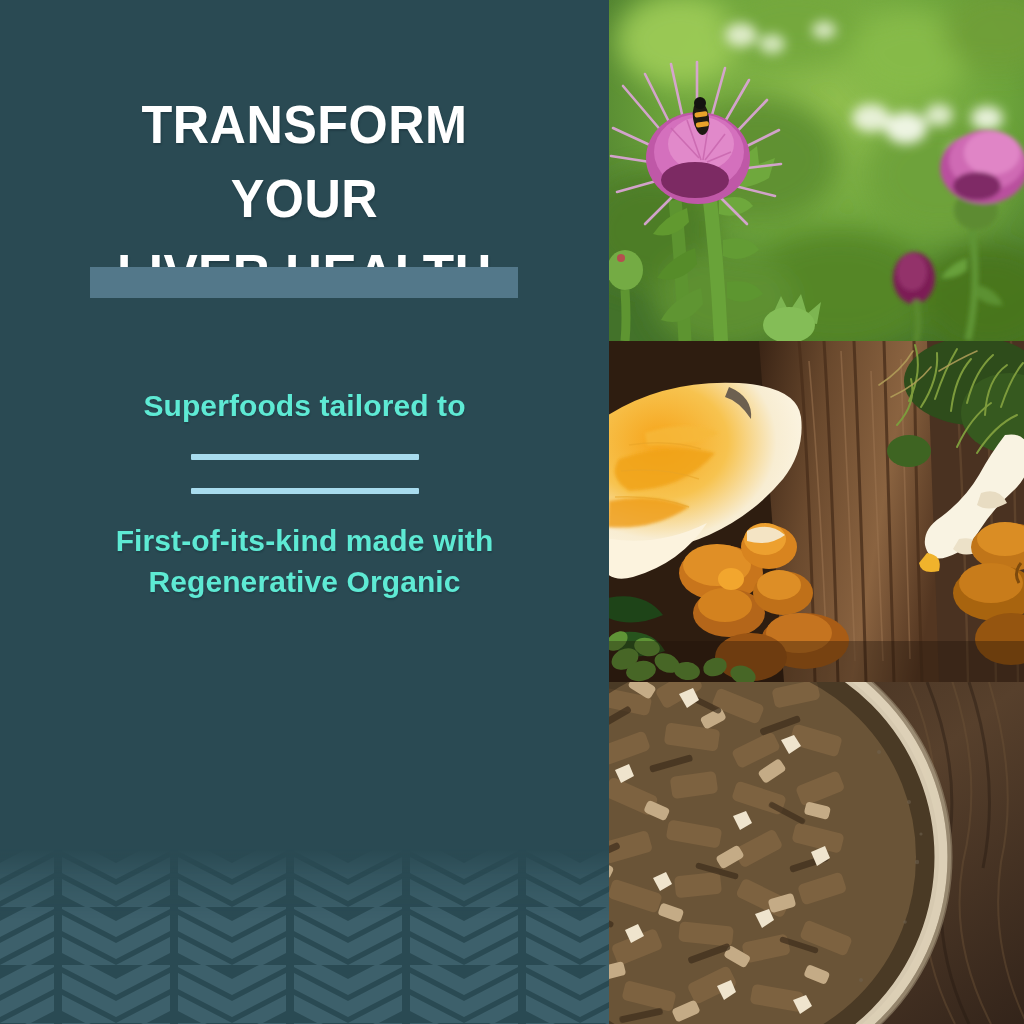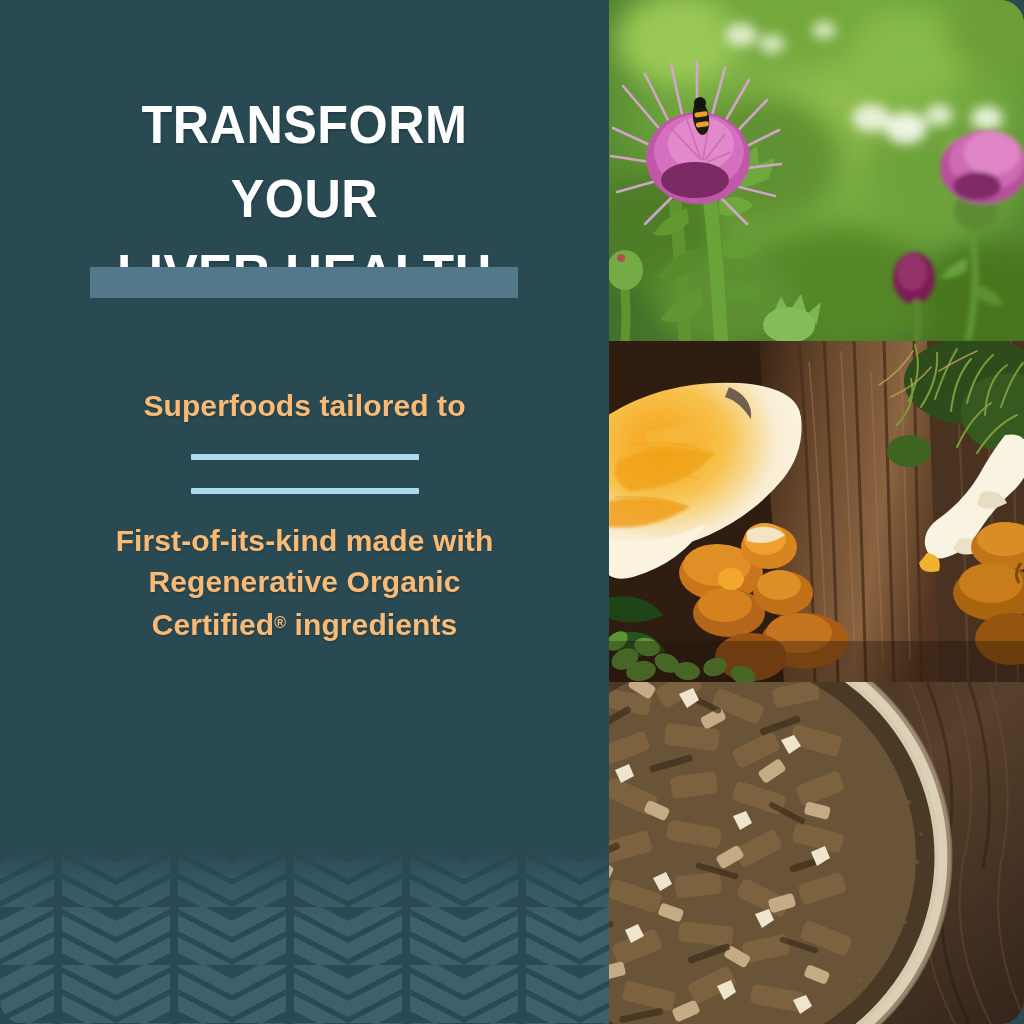--- a/index.html
+++ b/index.html
@@ -7,21 +7,20 @@
     padding: 0;
     background: #2a4a53;
   }
   #canvas {
     position: relative;
     width: 1024px;
     height: 1024px;
     overflow: hidden;
     background: #2a4a53;
     font-family: "Liberation Sans", sans-serif;
-    border-radius: 24px;
   }
 
   
   .left-panel {
     position: absolute;
     left: 0;
     top: 0;
     width: 609px;
     height: 1024px;
     background: #2a4a53;
@@ -77,21 +76,21 @@
   
   .bullets {
     position: absolute;
     left: 0;
     top: 385px;
     width: 609px;
     z-index: 4;
   }
   .bullet {
     text-align: center;
-    color: #fdba74;
+    color: #5eead4;
     font-weight: 700;
     font-size: 30px;
     line-height: 41px;
     letter-spacing: 0.1px;
     text-shadow: 0.5px 1.5px 1.5px rgba(10,30,36,0.22);
     padding: 0 54px;
   }
   .bullet .reg {
     font-size: 16px;
     vertical-align: 7px;
@@ -176,21 +175,20 @@
       </div>
 
       <div class="divider"></div>
 
 
       <div class="divider"></div>
 
       <div class="bullet b3">
         <div>First-of-its-kind made with</div>
         <div>Regenerative Organic</div>
-        <div><span>Certified</span><span class="reg">®</span><span> ingredients</span></div>
       </div>
 
     </div>
   </div>
 
   <div class="image-stack">
 
     <div class="photo photo-thistle">
       <svg viewBox="0 0 415 341" preserveAspectRatio="xMidYMid slice">
         <defs>

